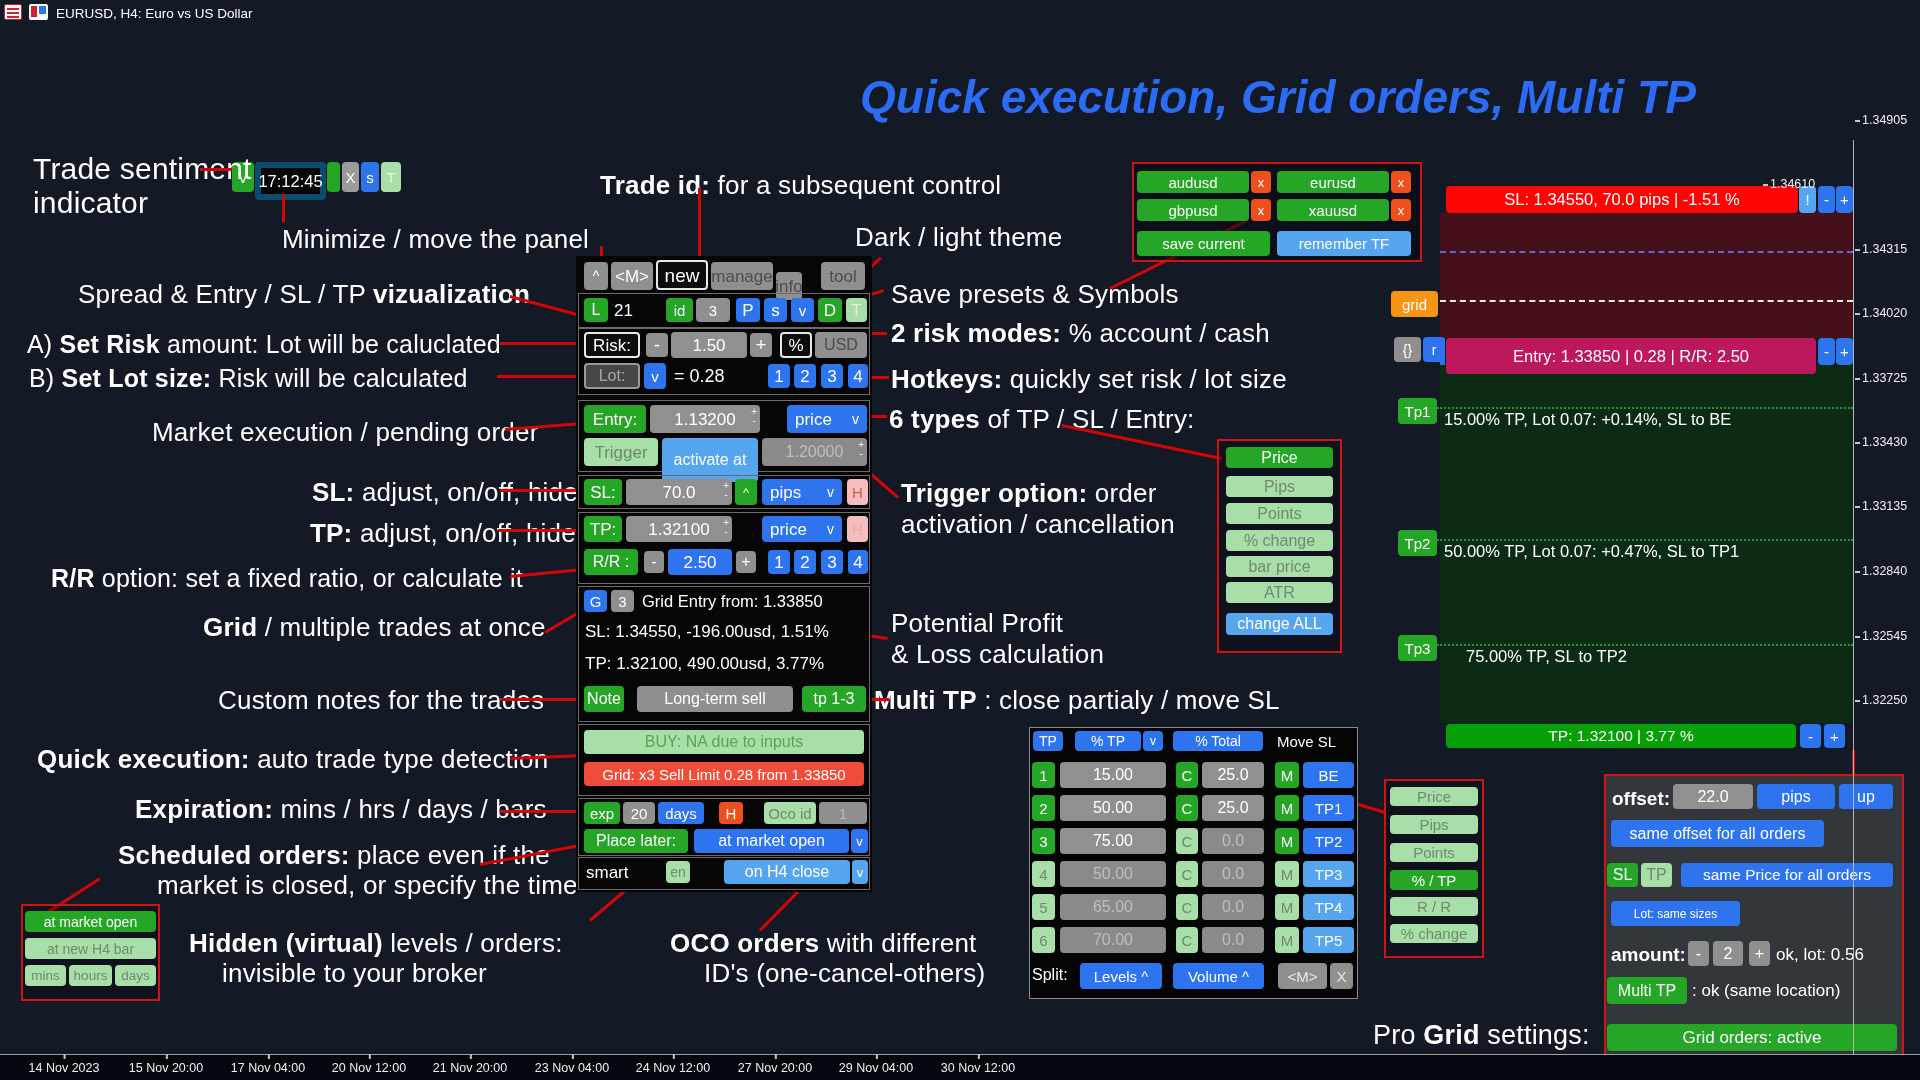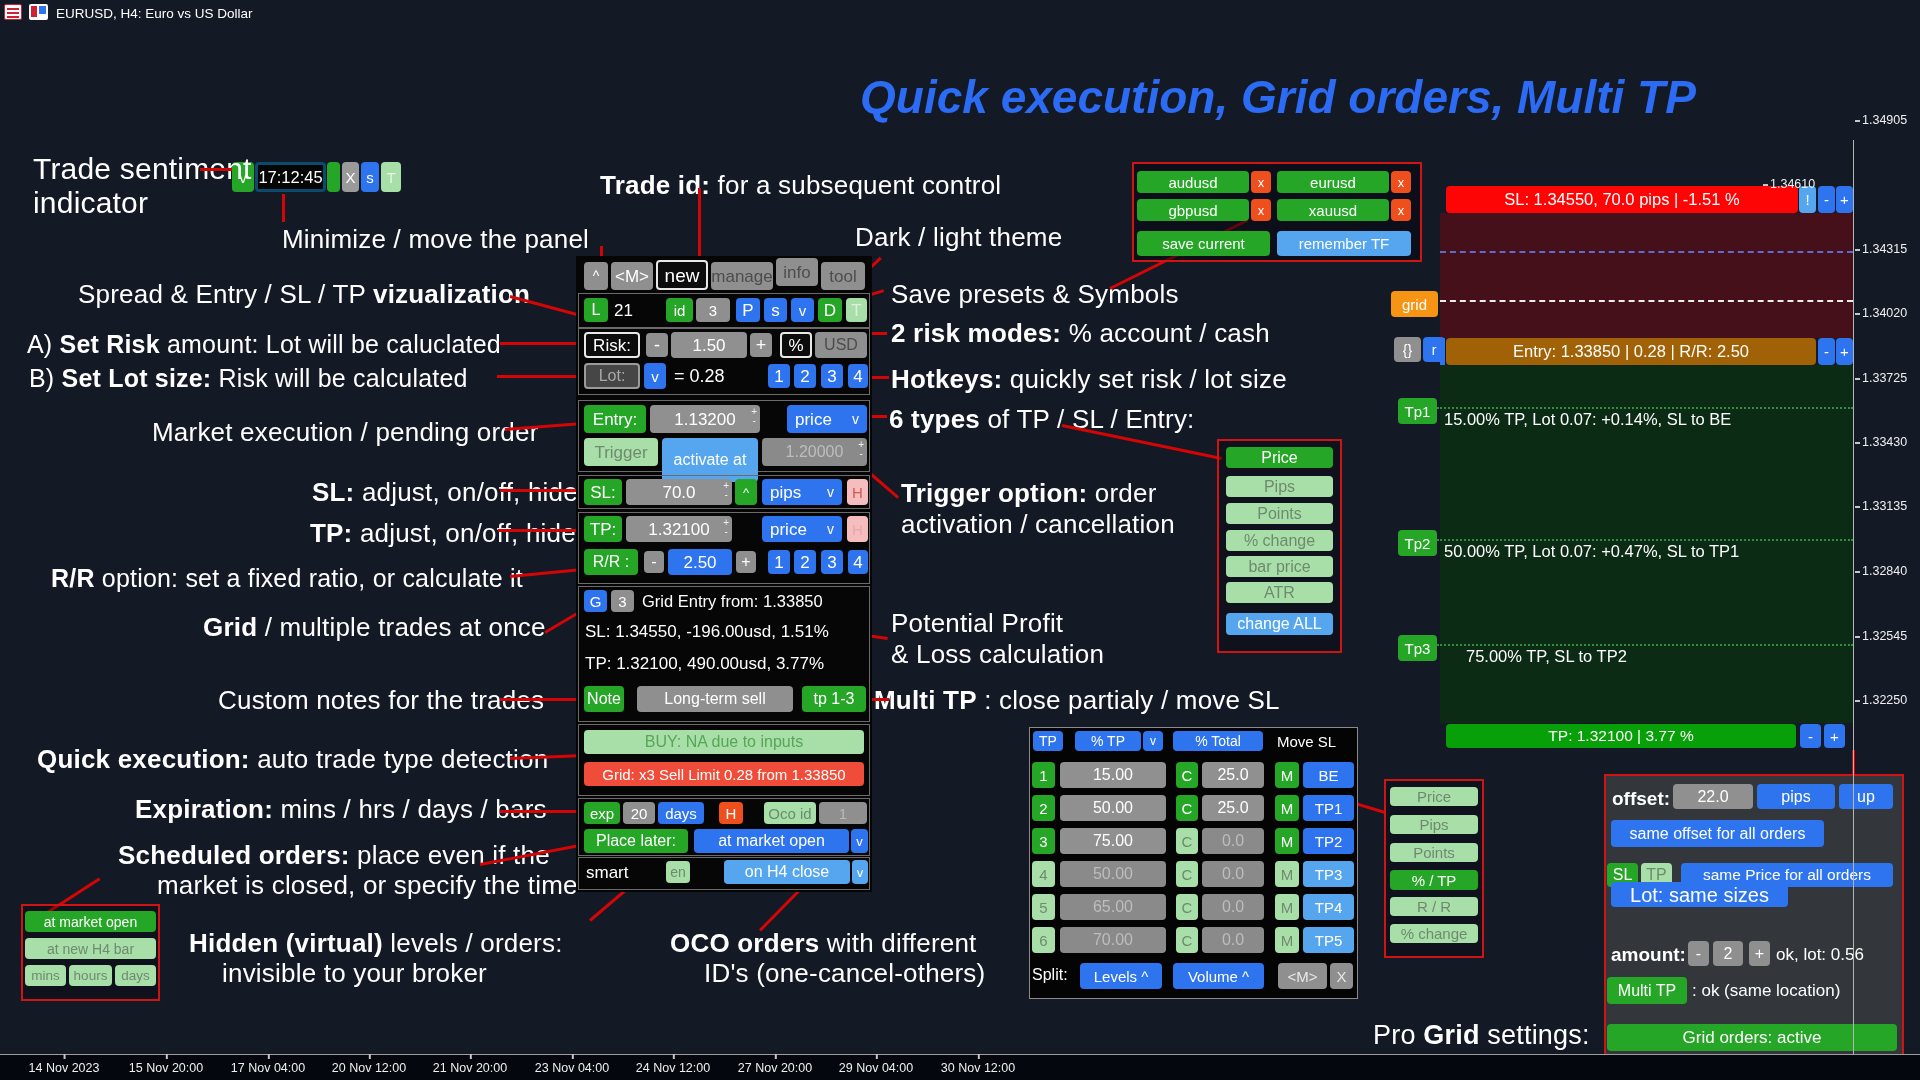--- a/index.html
+++ b/index.html
@@ -50,21 +50,21 @@
 </div>
 <div class="abs" style="left:29px;top:4px;width:19px;height:16px;background:#fff;border-radius:2px">
   <div style="position:absolute;left:2px;top:2px;width:6px;height:11px;background:#c23"></div>
   <div style="position:absolute;left:10px;top:2px;width:7px;height:8px;background:#2d74ee"></div>
 </div>
 <div class="t" style="left:56px;top:6px;font-size:13.5px">EURUSD, H4:  Euro vs US Dollar</div>
 
 <div class="t" style="left:728px;top:70px;width:1100px;text-align:center;font-size:46px;font-weight:700;font-style:italic;color:#2c6bf4">Quick  execution, Grid orders, Multi TP</div>
 
 <div class="btn g" style="left:232px;top:162px;width:22px;height:30px;font-size:15px">v</div>
-<div class="btn" style="left:255px;top:162px;width:71px;height:30px;background:#060606;border:3px solid #0c4a6e;font-size:16.5px">17:12:45</div>
+<div class="btn" style="left:255px;top:162px;width:71px;height:38px;background:#060606;border:6px solid #0c4a6e;font-size:16.5px">17:12:45</div>
 <div class="btn g" style="left:327px;top:162px;width:13px;height:30px"></div>
 <div class="btn" style="left:342px;top:162px;width:17px;height:30px;background:#9a9a9a;font-size:15px">X</div>
 <div class="btn b" style="left:361px;top:162px;width:18px;height:30px;font-size:15px">s</div>
 <div class="btn lg" style="left:381px;top:162px;width:20px;height:30px;font-size:15px;color:#e6f4e6">T</div>
 
 <div class="ann" style="left:33px;top:152px;font-size:30px"><span>Trade sentiment</span></div>
 <div class="ann" style="left:33px;top:186px;font-size:30px"><span>indicator</span></div>
 <div class="ann" style="left:282px;top:224px"><span>Minimize / move the panel</span></div>
 <div class="ann" style="left:600px;top:170px"><b>Trade id:</b><span> for a subsequent control</span></div>
 <div class="ann" style="left:855px;top:222px"><span>Dark / light theme</span></div>
@@ -127,21 +127,21 @@
 <div class="rlh" style="left:867px;top:698px;width:22px"></div>
 <div class="rld" style="left:1140px;top:737px;width:256px;transform:rotate(16.8deg)"></div>
 <div class="rlv" style="left:1852px;top:750px;height:28px"></div>
 
 <div class="abs" style="left:576px;top:256px;width:296px;height:636px;background:#060606"></div>
 
 <div class="btn gry" style="left:584px;top:262px;width:24px;height:28px;font-size:14px">^</div>
 <div class="btn gry" style="left:611px;top:262px;width:42px;height:28px">&lt;M&gt;</div>
 <div class="btn blk" style="left:656px;top:260px;width:52px;height:30px;font-size:19px">new</div>
 <div class="btn gryd" style="left:711px;top:262px;width:62px;height:28px">manage</div>
-<div class="btn gryd" style="left:776px;top:258px;width:42px;height:28px">info</div>
+<div class="btn gryd" style="left:776px;top:272px;width:26px;height:28px">info</div>
 <div class="btn gryd" style="left:821px;top:262px;width:44px;height:28px">tool</div>
 
 <div class="sec" style="left:578px;top:293px;width:292px;height:35px"></div>
 <div class="btn g" style="left:584px;top:298px;width:24px;height:24px;font-size:16px">L</div>
 <div class="t" style="left:614px;top:301px;font-size:17px">21</div>
 <div class="btn g" style="left:666px;top:298px;width:27px;height:24px;font-size:15px">id</div>
 <div class="btn gry" style="left:696px;top:298px;width:34px;height:24px;font-size:15px">3</div>
 <div class="btn b" style="left:736px;top:298px;width:24px;height:24px">P</div>
 <div class="btn b" style="left:764px;top:298px;width:23px;height:24px">s</div>
 <div class="btn b" style="left:791px;top:298px;width:23px;height:24px;font-size:15px">v</div>
@@ -342,21 +342,21 @@
 
 <div class="redbox" style="left:1604px;top:774px;width:300px;height:288px;background:#33373c"></div>
 <div class="t" style="left:1612px;top:788px;font-size:19px;font-weight:700">offset:</div>
 <div class="btn fld" style="left:1673px;top:784px;width:80px;height:25px;font-size:16px">22.0</div>
 <div class="btn b" style="left:1757px;top:784px;width:78px;height:25px;font-size:16px">pips</div>
 <div class="btn b" style="left:1839px;top:784px;width:54px;height:25px;font-size:16px">up</div>
 <div class="btn b" style="left:1611px;top:820px;width:213px;height:27px;font-size:16px">same offset for all orders</div>
 <div class="btn g" style="left:1607px;top:863px;width:31px;height:24px;font-size:16px">SL</div>
 <div class="btn lg" style="left:1641px;top:863px;width:31px;height:24px;font-size:16px">TP</div>
 <div class="btn b" style="left:1681px;top:863px;width:212px;height:24px;font-size:15.5px">same Price for all orders</div>
-<div class="btn b" style="left:1611px;top:882px;width:177px;height:25px;font-size:20px">Lot: same sizes</div>
+<div class="btn b" style="left:1611px;top:901px;width:129px;height:25px;font-size:12px">Lot: same sizes</div>
 <div class="t" style="left:1611px;top:944px;font-size:19px;font-weight:700">amount:</div>
 <div class="btn gry" style="left:1688px;top:941px;width:21px;height:25px;font-size:16px">-</div>
 <div class="btn gry" style="left:1713px;top:941px;width:30px;height:25px;font-size:16px">2</div>
 <div class="btn gry" style="left:1749px;top:941px;width:21px;height:25px;font-size:16px">+</div>
 <div class="t" style="left:1776px;top:945px;font-size:17px">ok, lot: 0.56</div>
 <div class="btn g" style="left:1607px;top:977px;width:80px;height:27px;font-size:16px">Multi TP</div>
 <div class="t" style="left:1692px;top:981px;font-size:17px">: ok (same location)</div>
 <div class="btn g" style="left:1607px;top:1024px;width:290px;height:27px;font-size:17px">Grid orders: active</div>
 
 <div class="abs" style="left:1440px;top:213px;width:413px;height:125px;background:#46101a"></div>
@@ -366,21 +366,21 @@
 
 <div class="btn" style="left:1446px;top:186px;width:352px;height:27px;background:#fd0505;font-size:16.5px">SL: 1.34550, 70.0 pips | -1.51 %</div>
 <div class="btn lb" style="left:1799px;top:186px;width:17px;height:27px;font-size:15px">!</div>
 <div class="btn b" style="left:1818px;top:186px;width:17px;height:27px;font-size:15px">-</div>
 <div class="btn b" style="left:1836px;top:186px;width:17px;height:27px;font-size:15px">+</div>
 
 <div class="btn" style="left:1391px;top:291px;width:47px;height:26px;background:#f79413;font-size:15px">grid</div>
 <div class="btn gry" style="left:1394px;top:337px;width:27px;height:25px;font-size:14px">{}</div>
 <div class="btn b" style="left:1423px;top:337px;width:22px;height:25px;font-size:14px">r</div>
 <div class="abs" style="left:1440px;top:338px;width:5px;height:27px;background:#2d74ee"></div>
-<div class="btn" style="left:1446px;top:338px;width:370px;height:27px;background:#a16207;font-size:16.5px">Entry: 1.33850 | 0.28 | R/R: 2.50</div>
+<div class="btn" style="left:1446px;top:338px;width:370px;height:36px;background:#be185d;font-size:16.5px">Entry: 1.33850 | 0.28 | R/R: 2.50</div>
 <div class="btn b" style="left:1818px;top:338px;width:17px;height:27px;font-size:15px">-</div>
 <div class="btn b" style="left:1836px;top:338px;width:17px;height:27px;font-size:15px">+</div>
 
 <div class="btn g tplbl" style="left:1398px;top:398px;width:39px;height:26px">Tp1</div>
 <div class="dotline" style="top:407px"></div>
 <div class="tptxt" style="left:1444px;top:410px">15.00% TP, Lot 0.07: +0.14%, SL to BE</div>
 <div class="btn g tplbl" style="left:1398px;top:530px;width:39px;height:26px">Tp2</div>
 <div class="dotline" style="top:539px"></div>
 <div class="tptxt" style="left:1444px;top:542px">50.00% TP, Lot 0.07: +0.47%, SL to TP1</div>
 <div class="btn g tplbl" style="left:1398px;top:635px;width:39px;height:26px">Tp3</div>

